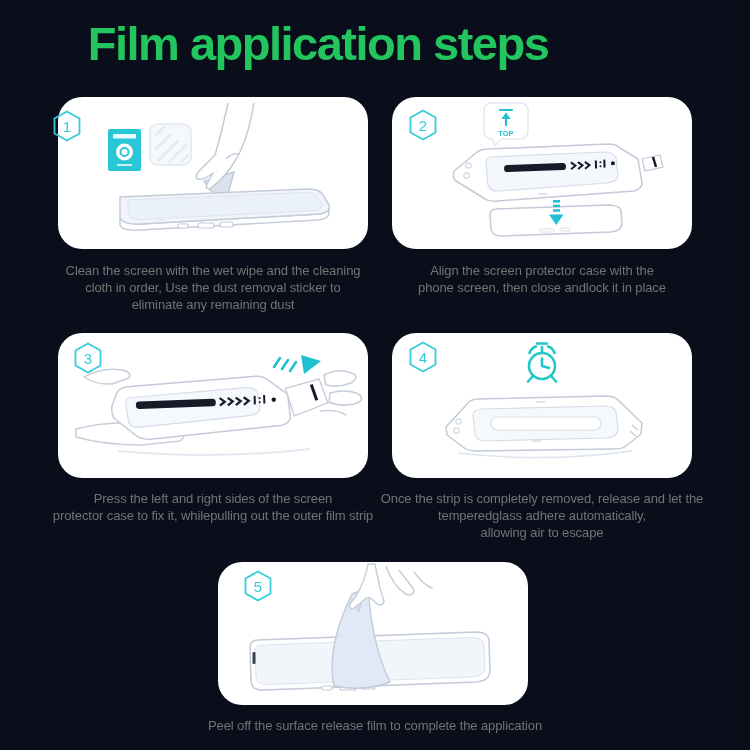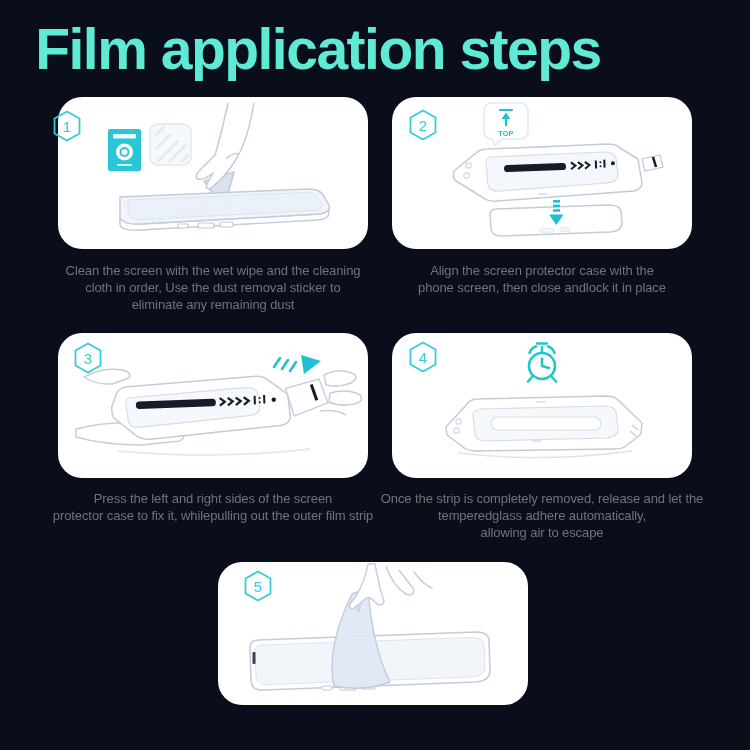--- a/index.html
+++ b/index.html
@@ -5,22 +5,22 @@
   html,body{margin:0;padding:0;}
   body{
     width:750px;height:750px;
     background:#0a0e1b;
     font-family:"Liberation Sans", sans-serif;
     overflow:hidden;
   }
   .canvas{position:relative;width:750px;height:750px;}
   .title{
     position:absolute;top:16px;left:0;width:636px;
-    text-align:center;color:#5eead4;
-    font-size:57px;font-weight:800;letter-spacing:-1.5px;
+    text-align:center;color:#22c55e;
+    font-size:47px;font-weight:800;letter-spacing:-1.5px;
   }
   .card{
     position:absolute;background:#ffffff;border-radius:24px;
   }
   .card1{left:58px;top:97px;width:310px;height:152px;}
   .card2{left:392px;top:97px;width:300px;height:152px;}
   .card3{left:58px;top:333px;width:310px;height:145px;}
   .card4{left:392px;top:333px;width:300px;height:145px;}
   .card5{left:218px;top:562px;width:310px;height:143px;}
   .illus{position:absolute;left:0;top:0;width:100%;height:100%;}
@@ -278,14 +278,15 @@
   <div class="caption cap1">Clean the screen with the wet wipe and  the cleaning
 cloth in order, Use the dust removal sticker  to
 eliminate any remaining dust</div>
   <div class="caption cap2">Align the screen protector case with the
 phone screen,  then close andlock it in place</div>
   <div class="caption cap3">Press the left and right sides of the screen
 protector case to fix it, whilepulling out the outer film strip</div>
   <div class="caption cap4">Once the strip is completely removed,  release and let the
 temperedglass adhere automatically,
 allowing air to escape</div>
+  <div class="caption cap5">Peel off the surface release film to complete the application</div>
 
 </div>
 
 </body></html>

